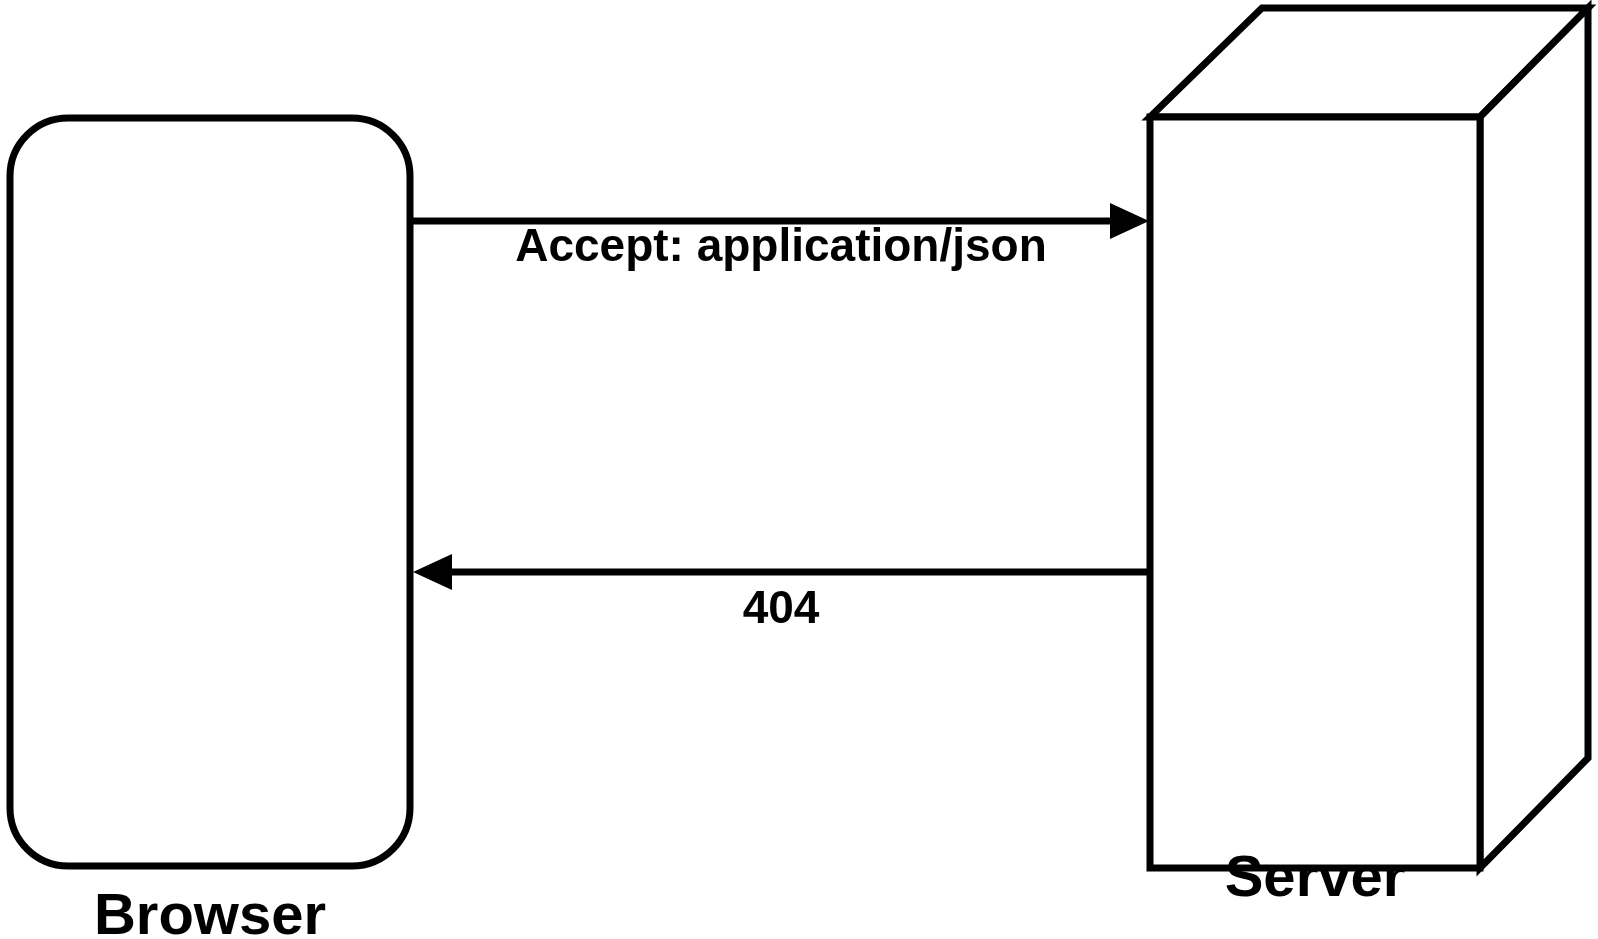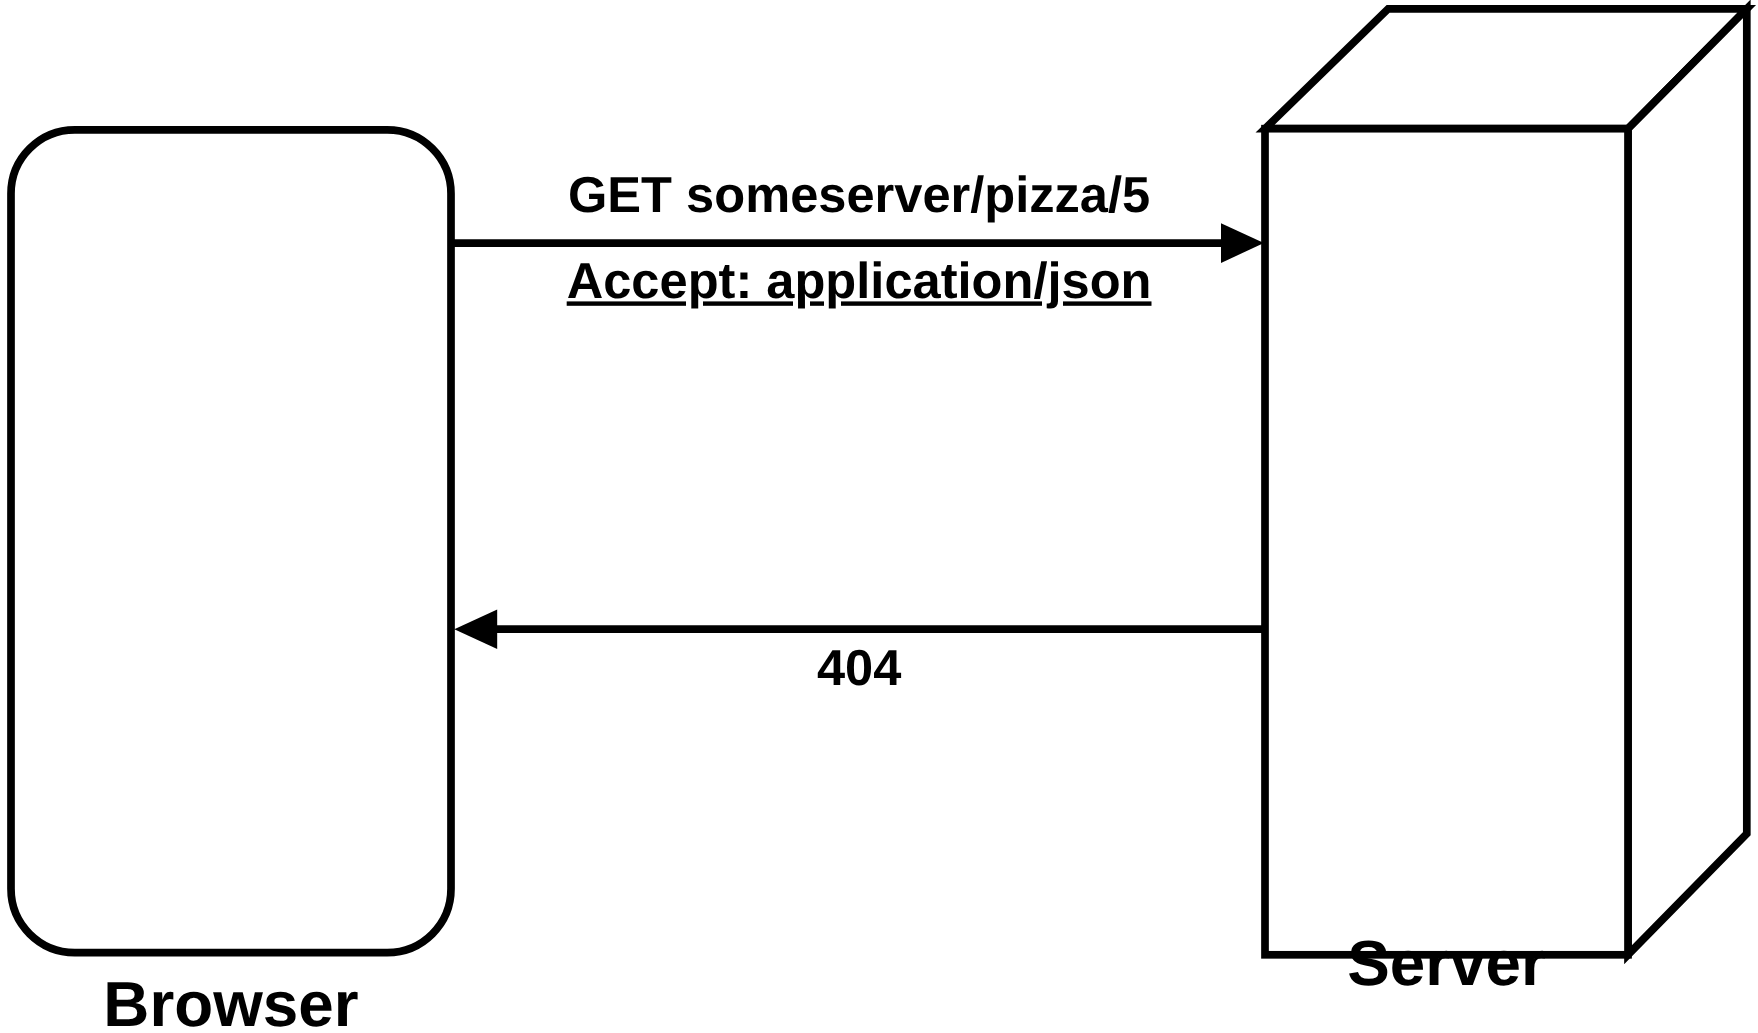--- a/index.html
+++ b/index.html
@@ -29,21 +29,21 @@
     text-align: center;
     line-height: 1.1;
     white-space: nowrap;
   }
   .msg {
     left: 412px;
     width: 738px;
     font-size: 46px;
   }
   .request-line   { top: 152px; }
-  .request-header { top: 230px; text-decoration: underline; }
+  .request-header { top: 220px; }
   .response-code  { top: 582px; text-align: center; }
   .node-label {
     font-size: 58px;
   }
   .browser-label {
     left: 8px;
     width: 404px;
     top: 882px;
   }
   .server-label {
@@ -71,21 +71,20 @@
       <line x1="412" y1="221" x2="1116" y2="221" stroke-width="7"></line>
       <polygon points="1149,221 1110,203 1110,239" stroke="none"></polygon>
     </g>
 
     <g stroke="#000000" fill="#000000">
       <line x1="1150" y1="572" x2="446" y2="572" stroke-width="7"></line>
       <polygon points="413,572 452,554 452,590" stroke="none"></polygon>
     </g>
   </svg>
 
-  <div class="lbl msg request-line">GET someserver/pizza/5</div>
   <div class="lbl msg request-header">Accept: application/json</div>
 
   <div class="lbl msg response-code">404</div>
 
   <div class="lbl node-label browser-label">Browser</div>
   <div class="lbl node-label server-label">Server</div>
 
 </div>
 
 </body></html>

